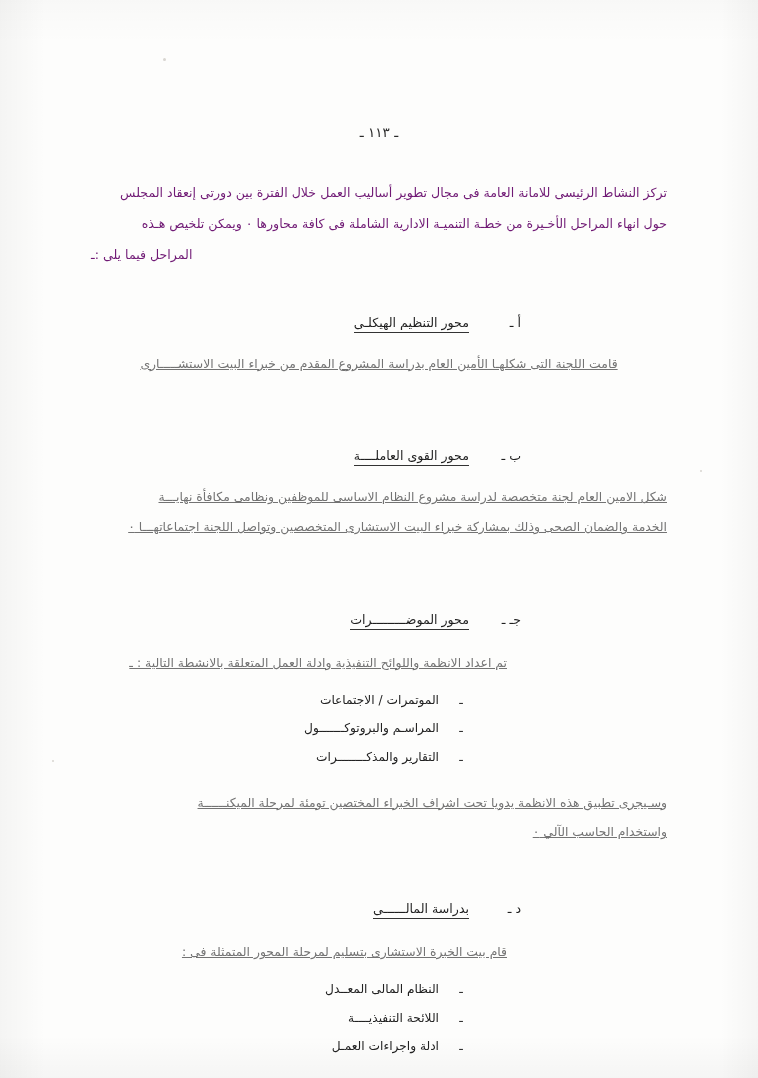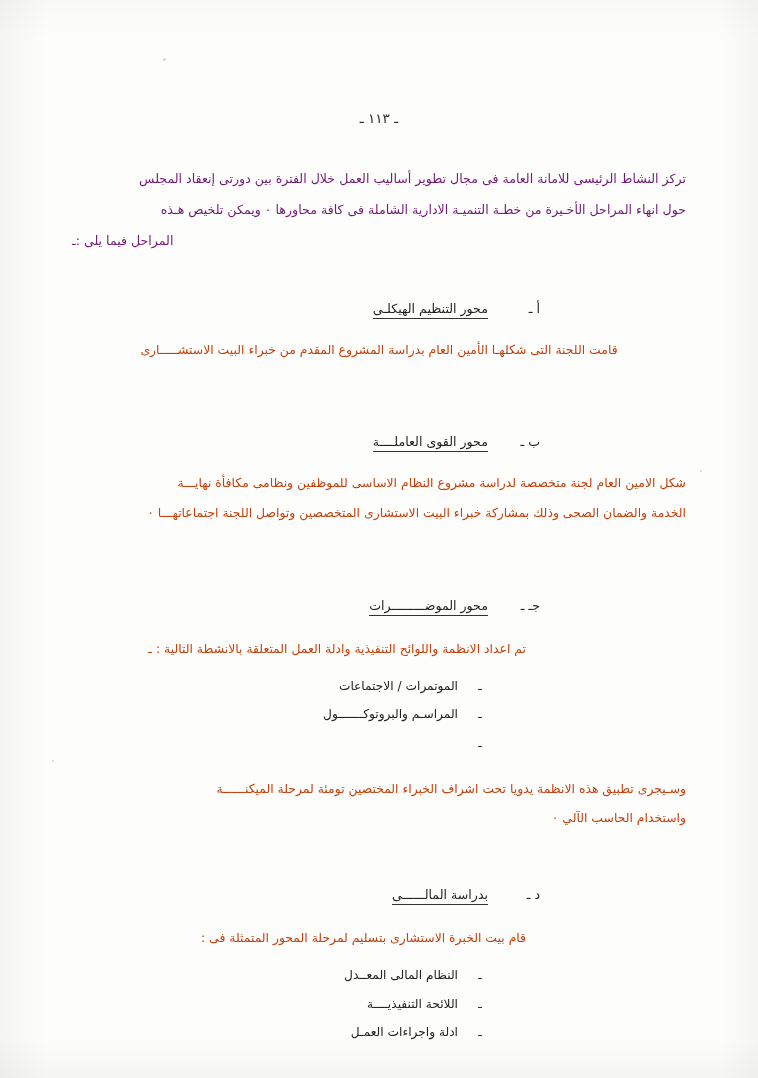--- a/index.html
+++ b/index.html
@@ -27,24 +27,24 @@
     inset: 0;
     background:
       linear-gradient(to right, rgba(0,0,0,0.035), rgba(0,0,0,0) 6%),
       linear-gradient(to left, rgba(0,0,0,0.03), rgba(0,0,0,0) 5%),
       linear-gradient(to bottom, rgba(0,0,0,0.02), rgba(0,0,0,0) 4%),
       linear-gradient(to top, rgba(0,0,0,0.03), rgba(0,0,0,0) 4%);
     pointer-events: none;
   }
   .content {
     position: absolute;
-    top: 0;
+    top: 14px;
     right: 0;
     left: 0;
-    padding: 0 72px;
+    padding: 0 91px;
   }
 
   .page-number {
     text-align: center;
     margin-top: 110px;
     font-size: 13.5px;
     letter-spacing: 1px;
     color: #2a2a2a;
   }
 
@@ -84,23 +84,24 @@
   .section-head .title {
     border-bottom: 1px solid #333;
     padding-bottom: 2px;
     white-space: nowrap;
     letter-spacing: 0.3px;
   }
 
   .para {
     font-size: 12.4px;
     line-height: 2.4;
-    color: #c2410c;
+    color: #737373;
     margin-top: 16px;
     letter-spacing: 0.2px;
+    text-decoration: underline;
   }
   .para .line {
     display: block;
     white-space: nowrap;
   }
   .para.center-block {
     text-align: center;
   }
   .para.indent-2 {
     padding-right: 160px;
@@ -200,20 +201,21 @@
         <div class="bullet">
           <span class="dash">ـ</span>
           <span class="txt">الموتمرات / الاجتماعات</span>
         </div>
         <div class="bullet">
           <span class="dash">ـ</span>
           <span class="txt">المراسـم والبروتوكـــــــول</span>
         </div>
         <div class="bullet">
           <span class="dash">ـ</span>
+          <span class="txt">التقارير والمذكــــــــرات</span>
         </div>
       </div>
       <div class="para justify">
         <span class="line">وسـيجرى تطبيق هذه الانظمة يدويا تحت اشراف الخبراء المختصين تومئة لمرحلة الميكنــــــة</span>
         <span class="line">واستخدام الحاسب الآلي ٠</span>
       </div>
     </div>
 
     <div class="spacer-sm"></div>
 

